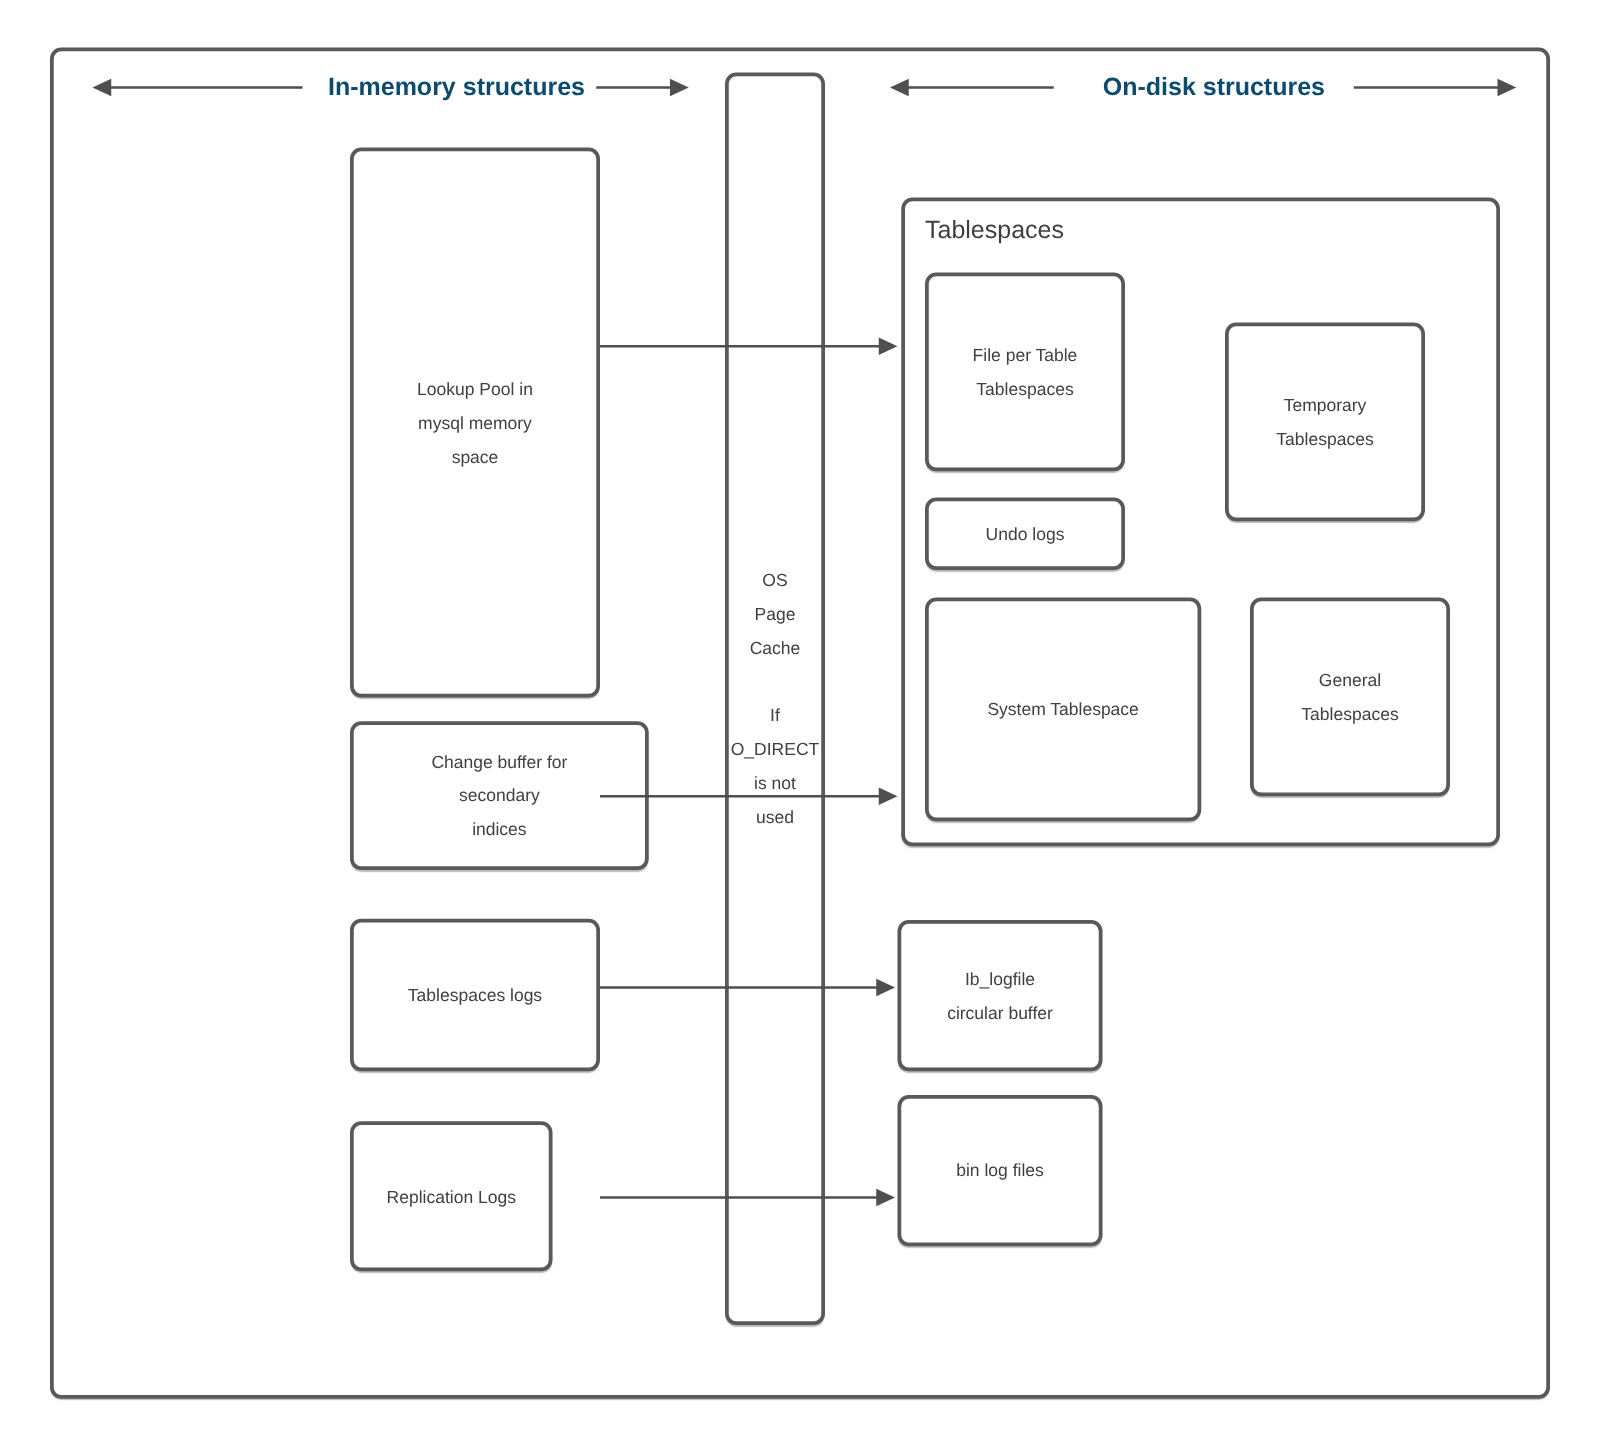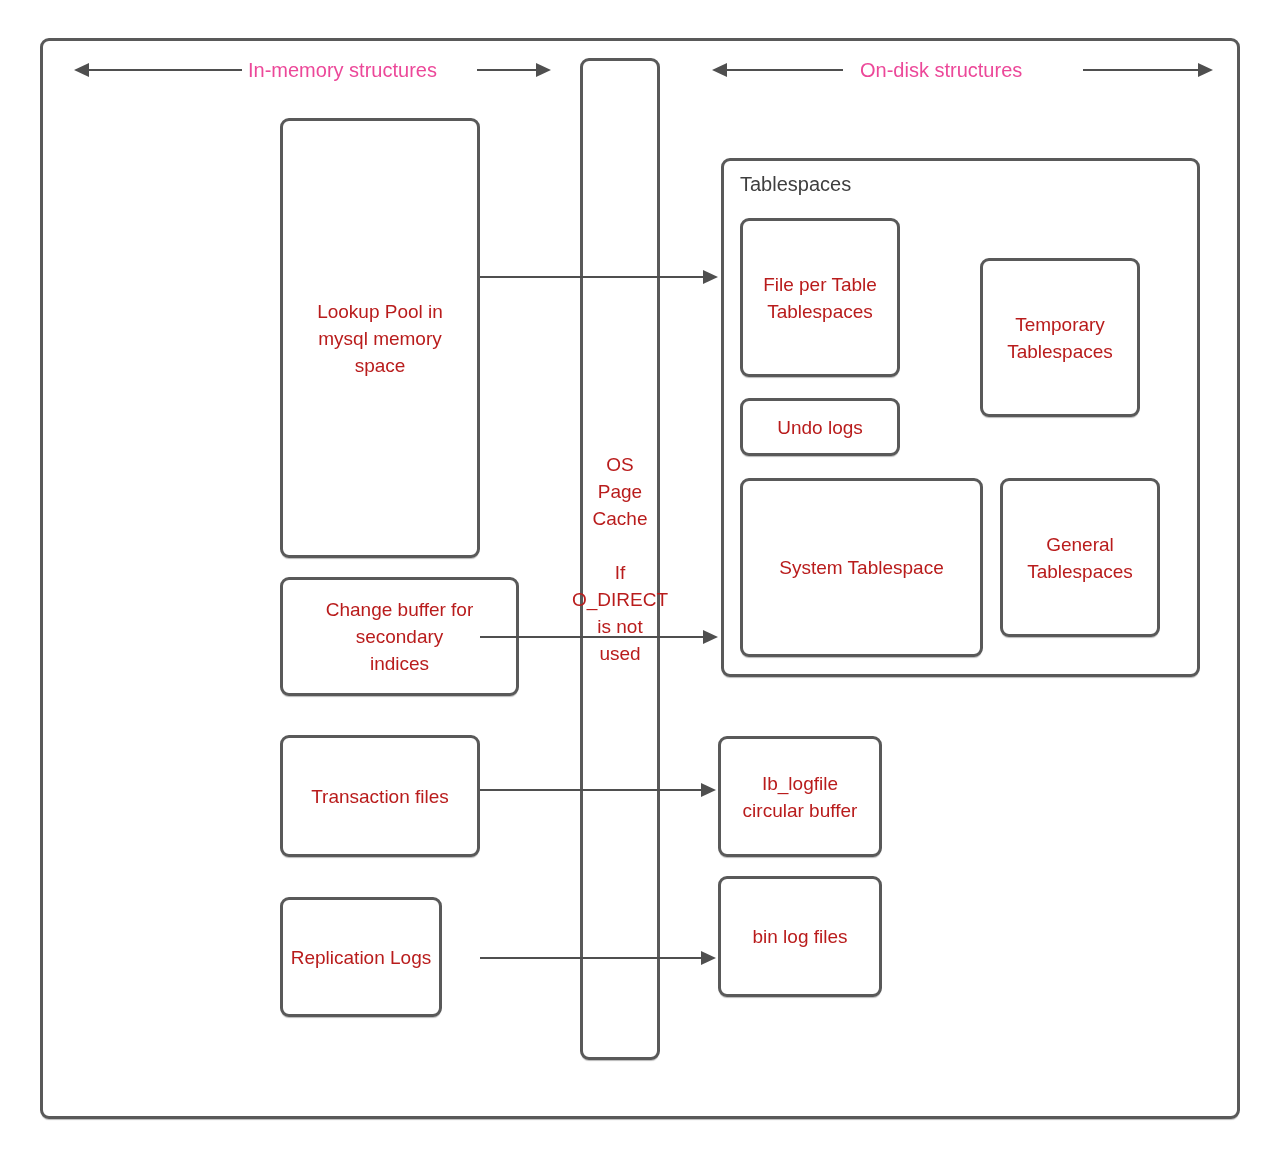--- a/index.html
+++ b/index.html
@@ -27,39 +27,40 @@
   }
   .node {
     display: flex;
     align-items: center;
     justify-content: center;
     text-align: center;
   }
   .node-label {
     display: block;
     white-space: pre-line;
-    font-size: 19px;
+    font-size: 14px;
     line-height: 27px;
-    color: #b91c1c;
+    color: #404040;
     overflow: visible;
   }
   .container-label {
     position: absolute;
     font-size: 20px;
     line-height: 24px;
     color: #3f3f3f;
     z-index: 3;
   }
   .header-label {
     position: absolute;
     font-size: 20px;
     line-height: 24px;
-    color: #ec4899;
-    text-align: left;
+    color: #0c4a6e;
+    text-align: right;
     z-index: 3;
+    font-weight: bold;
   }
   .hline {
     position: absolute;
     height: 2.4px;
     background: #4f4f4f;
     z-index: 2;
   }
   .arrowhead {
     position: absolute;
     width: 0;
@@ -103,21 +104,21 @@
 space</span>
   </div>
 
   <div class="box node" style="left:280px; top:577px; width:239px; height:119px;align-items:center;">
     <span class="node-label">Change buffer for
 secondary
 indices</span>
   </div>
 
   <div class="box node" style="left:280px; top:735px; width:200px; height:122px;">
-    <span class="node-label">Transaction files</span>
+    <span class="node-label">Tablespaces logs</span>
   </div>
 
   <div class="box node" style="left:280px; top:897px; width:162px; height:120px;">
     <span class="node-label">Replication Logs</span>
   </div>
 
   <div class="box node" style="left:580px; top:58px; width:80px; height:1002px;">
     <span class="node-label">OS
 Page
 Cache
@@ -138,21 +139,21 @@
 
   <div class="box node" style="left:980px; top:218px; width:160px; height:159px;margin-top:40px;">
     <span class="node-label">Temporary
 Tablespaces</span>
   </div>
 
   <div class="box node" style="left:740px; top:398px; width:160px; height:58px;">
     <span class="node-label">Undo logs</span>
   </div>
 
-  <div class="box node" style="left:740px; top:478px; width:243px; height:179px;">
+  <div class="box node" style="left:740px; top:478px; width:221px; height:179px;">
     <span class="node-label">System Tablespace</span>
   </div>
 
   <div class="box node" style="left:1000px; top:478px; width:160px; height:159px;">
     <span class="node-label">General
 Tablespaces</span>
   </div>
 
   <div class="box node" style="left:718px; top:736px; width:164px; height:121px;">
     <span class="node-label">Ib_logfile

